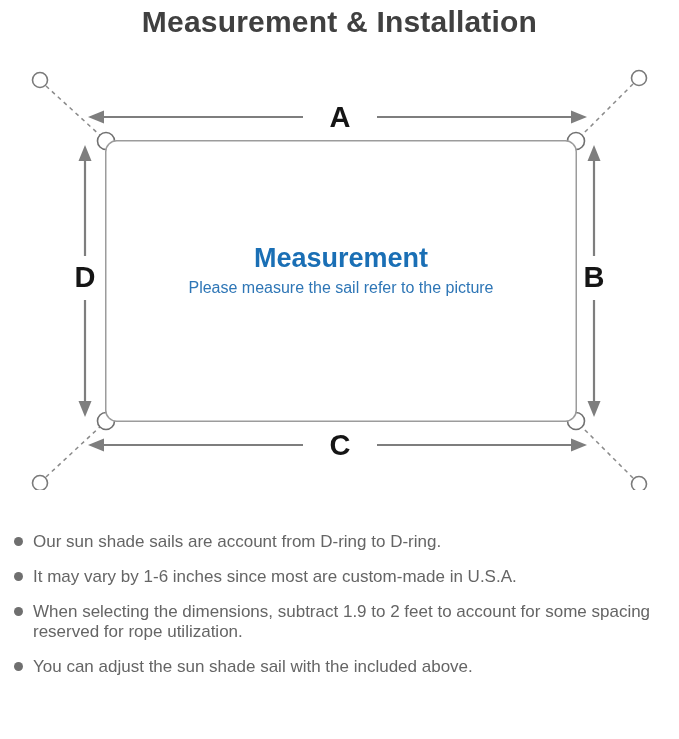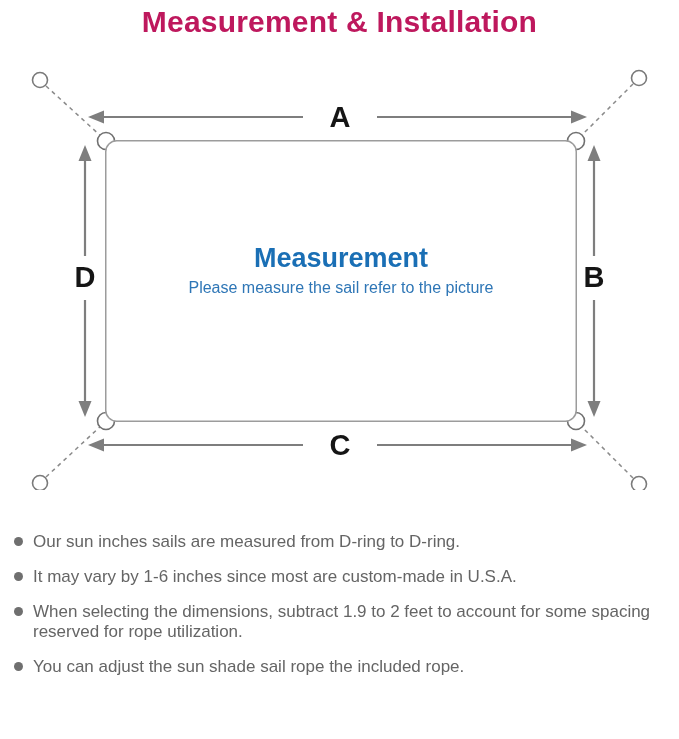--- a/index.html
+++ b/index.html
@@ -9,21 +9,21 @@
     font-family: "Liberation Sans", sans-serif;
   }
   body { height: 739px; overflow: hidden; }
 
   .page-title {
     padding-top: 5px;
     height: 60px;
     text-align: center;
     font-size: 30px;
     font-weight: 700;
-    color: #be185d;
+    color: #404040;
     letter-spacing: 0.2px;
   }
 
   svg.diagram { display: block; width: 679px; height: 430px; }
 
   .dim-label {
     font-family: "Liberation Sans", sans-serif;
     font-size: 29px;
     font-weight: 700;
     fill: #151515;
@@ -121,27 +121,27 @@
   <text class="dim-label" x="340" y="395" text-anchor="middle">C</text>
   <text class="dim-label" x="85" y="227" text-anchor="middle">D</text>
 
   <text class="center-title" x="341" y="207" text-anchor="middle">Measurement</text>
   <text class="center-subtitle" x="341" y="233" text-anchor="middle">Please measure the sail refer to the picture</text>
 </svg>
 
 <ul class="notes">
   <li class="note-item">
     <span class="bullet-dot"></span>
-    <span>Our sun inches sails are measured from D-ring to D-ring.</span>
+    <span>Our sun shade sails are account from D-ring to D-ring.</span>
   </li>
   <li class="note-item">
     <span class="bullet-dot"></span>
     <span>It may vary by 1-6 inches since most are custom-made in U.S.A.</span>
   </li>
   <li class="note-item">
     <span class="bullet-dot"></span>
     <span>When selecting the dimensions, subtract 1.9 to 2 feet to account for some spacing reserved for rope utilization.</span>
   </li>
   <li class="note-item">
     <span class="bullet-dot"></span>
-    <span>You can adjust the sun shade sail rope the included rope.</span>
+    <span>You can adjust the sun shade sail with the included above.</span>
   </li>
 </ul>
 
 </body></html>

